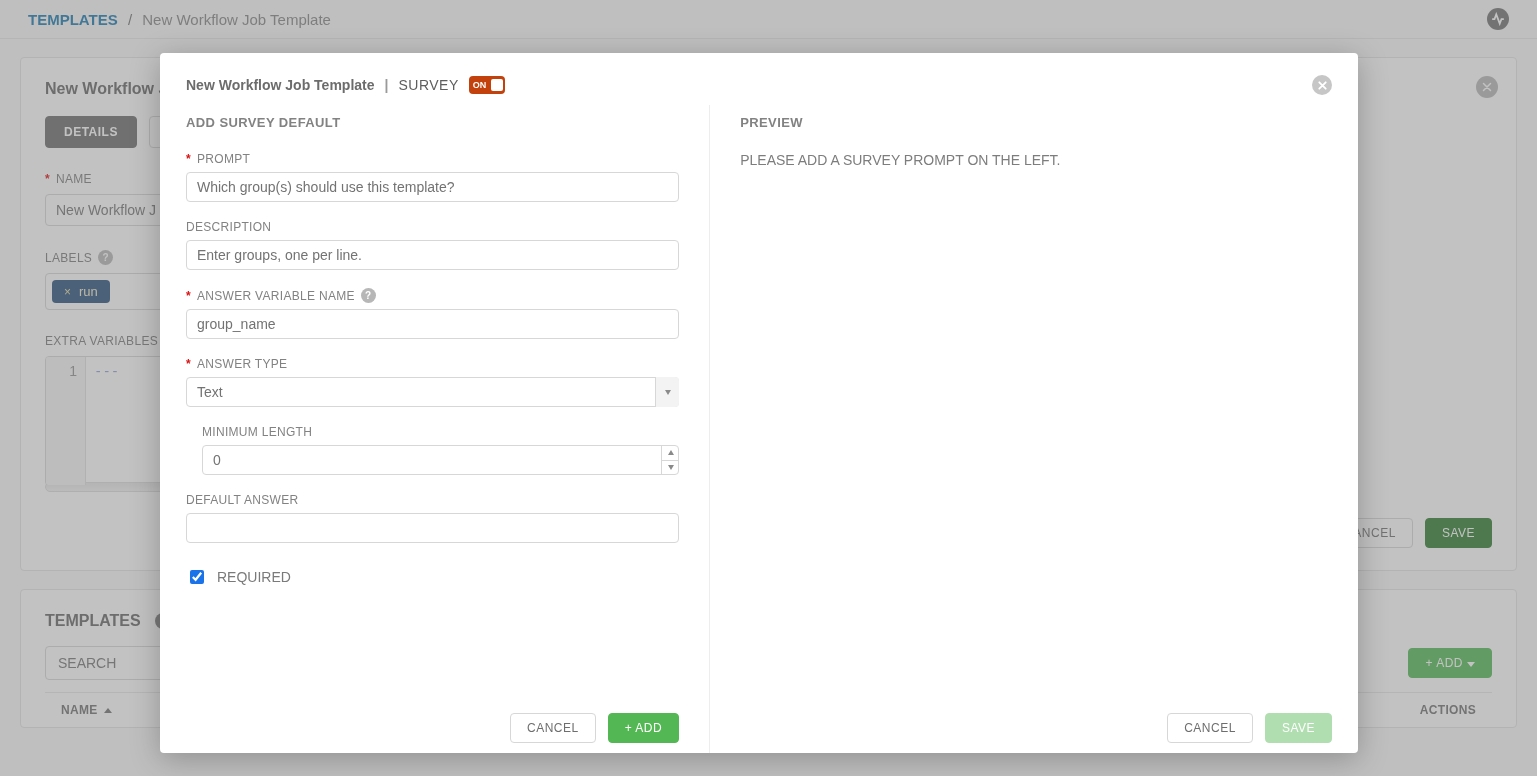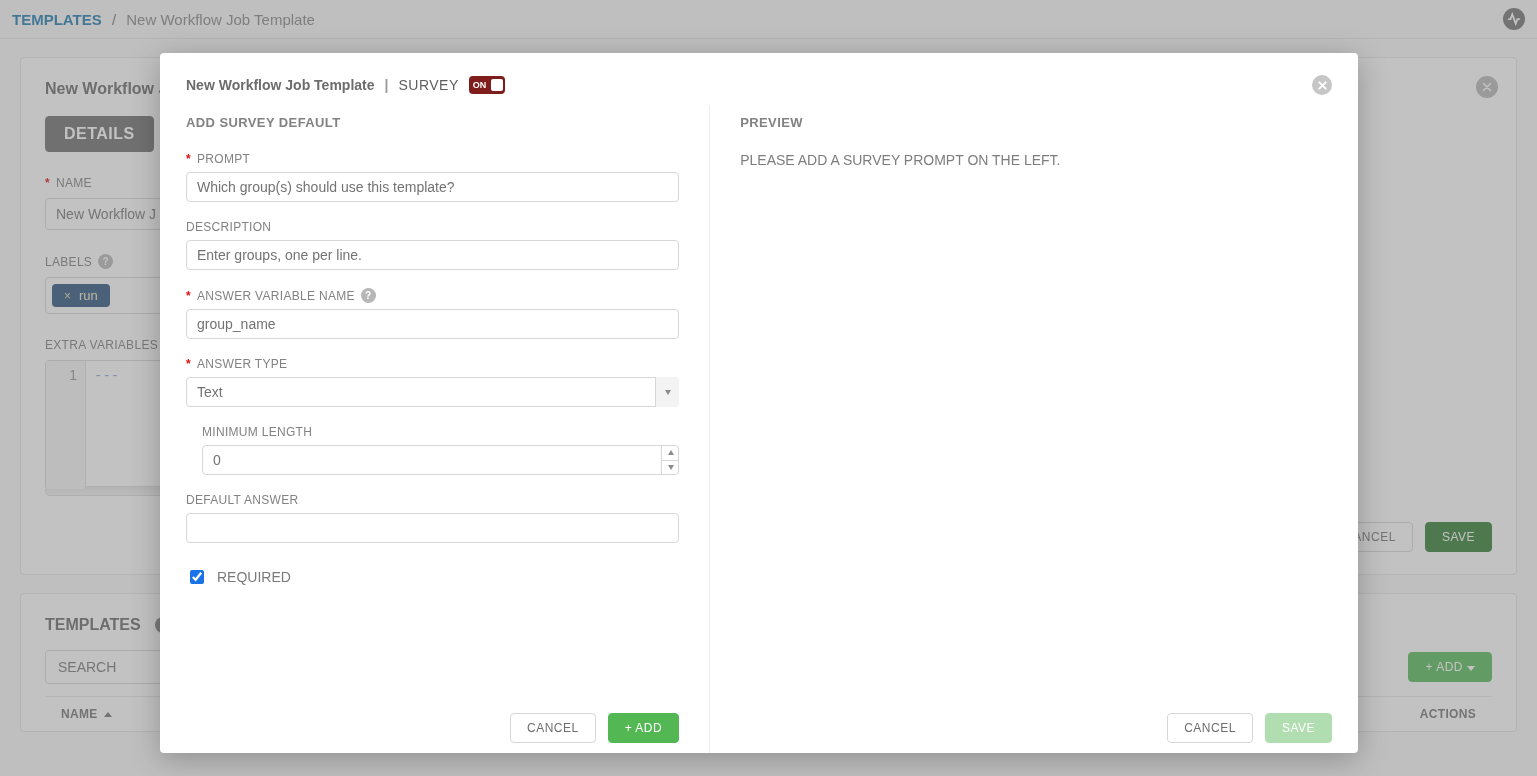--- a/index.html
+++ b/index.html
@@ -6,21 +6,21 @@
   html, body {
     margin: 0; padding: 0;
     font-family: "Helvetica Neue", Helvetica, Arial, sans-serif;
     font-size: 14px;
     color: #565656;
     background: #f5f5f5;
   }
   .page { position: relative; width: 1537px; height: 776px; overflow: hidden; background: #fafafa; }
   .breadcrumb-row {
     display: flex; align-items: center; justify-content: space-between;
-    padding: 8px 12px; border-bottom: 1px solid #e7e7e7; background: #fafafa;
+    padding: 8px 28px; border-bottom: 1px solid #e7e7e7; background: #fafafa;
     font-size: 15px;
   }
   .breadcrumb-row a { color: #1778b0; text-decoration: none; font-weight: 600; }
   .breadcrumb-row .sep { color: #707070; margin: 0 6px; }
   .breadcrumb-row .current { color: #848484; }
   .activity-icon {
     width: 22px; height: 22px; border-radius: 50%; background: #707070;
     display:flex; align-items:center; justify-content:center; color:#fff;
   }
 
@@ -32,21 +32,21 @@
   .panel-close {
     position: absolute; top: 18px; right: 18px;
     width: 22px; height: 22px; border-radius:50%; background:#b7b7b7;
     display:flex; align-items:center; justify-content:center; color:#fff;
     cursor:pointer;
   }
   .panel-close svg { width: 12px; height: 12px; }
   .tabs-row { margin-top: 18px; }
   .tab {
     display:inline-block; padding: 8px 18px; border:1px solid #d7d7d7; border-radius:4px;
-    font-size: 16px; letter-spacing: .5px; font-weight:600; color:#6b6b6b; cursor:pointer;
+    font-size: 12px; letter-spacing: .5px; font-weight:600; color:#6b6b6b; cursor:pointer;
     background:#fff; margin-right: 8px;
   }
   .tab.active { background:#6a6a6a; color:#fff; border-color:#6a6a6a; }
   .form-block { margin-top: 24px; }
   .form-label { font-size: 12px; color:#7a7a7a; display:flex; align-items:center; gap:6px; margin-bottom:8px; letter-spacing:.3px; }
   .req { color:#d11; font-weight:bold; }
   .help-icon {
     width:15px; height:15px; border-radius:50%; background:#b7b7b7; color:#fff;
     display:inline-flex; align-items:center; justify-content:center; font-size:10px; font-weight:bold;
   }
@@ -107,21 +107,21 @@
     position:absolute; left:160px; top:53px; width:1198px; height:700px;
     background:#fff; border-radius:4px; box-shadow: 0 6px 30px rgba(0,0,0,.25);
     display:flex; flex-direction:column;
   }
   .modal-header {
     padding: 22px 26px 10px 26px; display:flex; align-items:center; justify-content:space-between;
   }
   .modal-title-group { display:flex; align-items:center; gap:10px; color:#6c6c6c; font-size:14px; font-weight:600;}
   .modal-title-group .survey { color:#5e5e5e; font-weight:400; letter-spacing:.5px;}
   .toggle {
-    width:36px; height:18px; background:#7f1d1d; border-radius:4px; position:relative; display:inline-flex; align-items:center;
+    width:36px; height:18px; background:#c2410c; border-radius:4px; position:relative; display:inline-flex; align-items:center;
     padding:0 4px; color:#fff; font-size:9px; font-weight:700;
   }
   .toggle .knob {
     width:12px; height:12px; background:#fff; border-radius:2px; position:absolute; right:2px; top:3px;
   }
   .modal-close {
     width:20px; height:20px; border-radius:50%; background:#c6c6c6; color:#fff;
     display:flex; align-items:center; justify-content:center; cursor:pointer;
   }
   .modal-body { flex:1; display:flex; padding: 0 26px 0 26px; }

